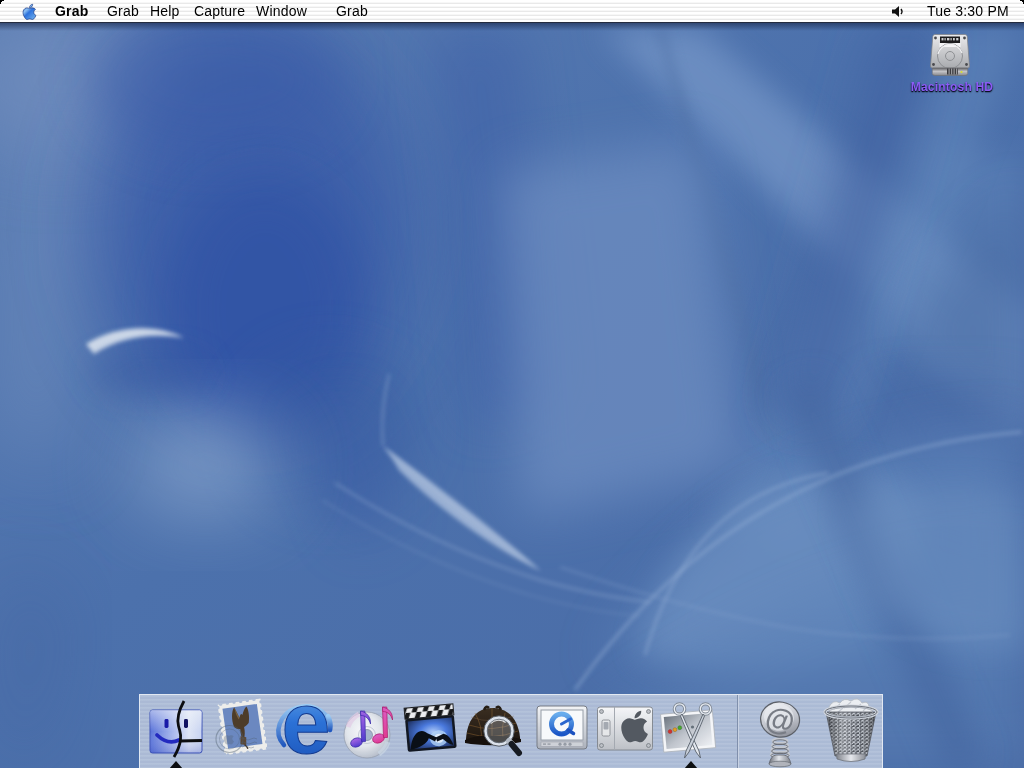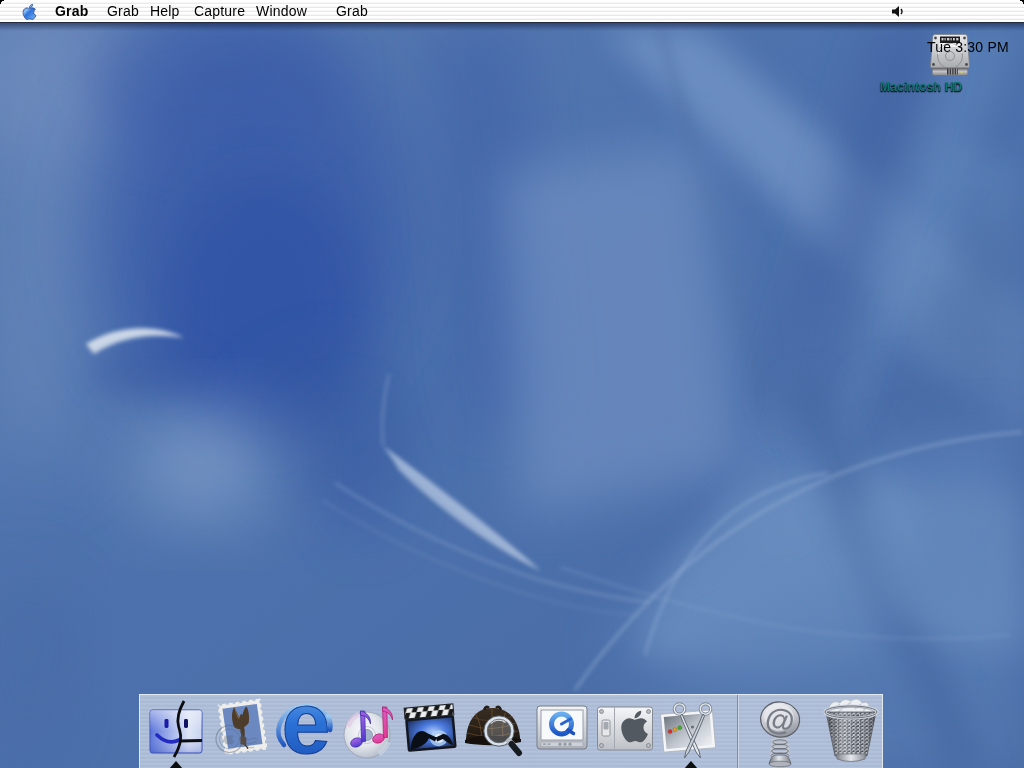--- a/index.html
+++ b/index.html
@@ -12,22 +12,22 @@
   #menubar .item{position:absolute;top:0;height:22px;line-height:23px;font-size:14px;color:#000;letter-spacing:0.2px;}
   #mshadow{position:absolute;left:0;top:22px;width:1024px;height:9px;
     background:linear-gradient(180deg,rgba(10,20,50,0.55),rgba(10,20,50,0));}
   .corner{position:absolute;top:0;width:6px;height:6px;background:#000;}
   .corner.l{left:0;-webkit-mask:radial-gradient(circle 6px at 6px 6px,transparent 6px,#000 6px);
             mask:radial-gradient(circle 6px at 6px 6px,transparent 6px,#000 6px);}
   .corner.r{right:0;-webkit-mask:radial-gradient(circle 6px at 0px 6px,transparent 6px,#000 6px);
             mask:radial-gradient(circle 6px at 0px 6px,transparent 6px,#000 6px);}
   
   #hd{position:absolute;left:928px;top:33px;width:44px;height:46px;}
-  #hdlabel{position:absolute;left:880px;top:80px;width:144px;
-    font-size:12px;font-weight:bold;color:#0f766e;letter-spacing:0.2px;
+  #hdlabel{position:absolute;left:880px;top:80px;width:144px;text-align:center;
+    font-size:12px;font-weight:bold;color:#8b5cf6;letter-spacing:0.2px;
     text-shadow:0 1px 1.5px rgba(0,0,15,0.95), 0 1px 1px rgba(0,0,15,0.7);}
   
   #dock{position:absolute;left:139px;top:694px;width:744px;height:74px;
     background:repeating-linear-gradient(180deg,#bac7dd 0px,#b4c2da 2px,#aab9d4 3px,#b4c2da 4px);
     border:1px solid #e8edf5;border-bottom:none;box-sizing:border-box;opacity:0.96;}
   #dock .sep{position:absolute;left:597px;top:0;width:1px;height:74px;background:#8291ac;box-shadow:1px 0 0 #cdd6e6;}
   .dicon{position:absolute;top:4px;width:56px;height:56px;overflow:visible;}
   .tri{position:absolute;width:0;height:0;border-left:7px solid transparent;border-right:7px solid transparent;border-bottom:8px solid #0a0a0a;top:66px;}
 </style>
 </head>
@@ -475,17 +475,17 @@
   <svg style="position:absolute;left:891px;top:5px" width="15" height="13" viewBox="0 0 15 13">
     <polygon points="1,4.5 4,4.5 8,1 8,12 4,8.5 1,8.5" fill="#111"></polygon>
     <path d="M10,4 Q12,6.5 10,9" stroke="#111" stroke-width="1.4" fill="none"></path>
   </svg>
   <span class="item" style="left:55px;font-weight:bold;">Grab</span>
   <span class="item" style="left:107px;">Grab</span>
   <span class="item" style="left:150px;">Help</span>
   <span class="item" style="left:194px;">Capture</span>
   <span class="item" style="left:256px;">Window</span>
   <span class="item" style="left:336px;">Grab</span>
-  <span class="item" style="left:927px;margin-top:36px;">Tue 3:30 PM</span>
+  <span class="item" style="left:927px;">Tue 3:30 PM</span>
 </div>
 <div id="mshadow"></div>
 <div class="corner l"></div>
 <div class="corner r"></div>
 
 </body></html>

